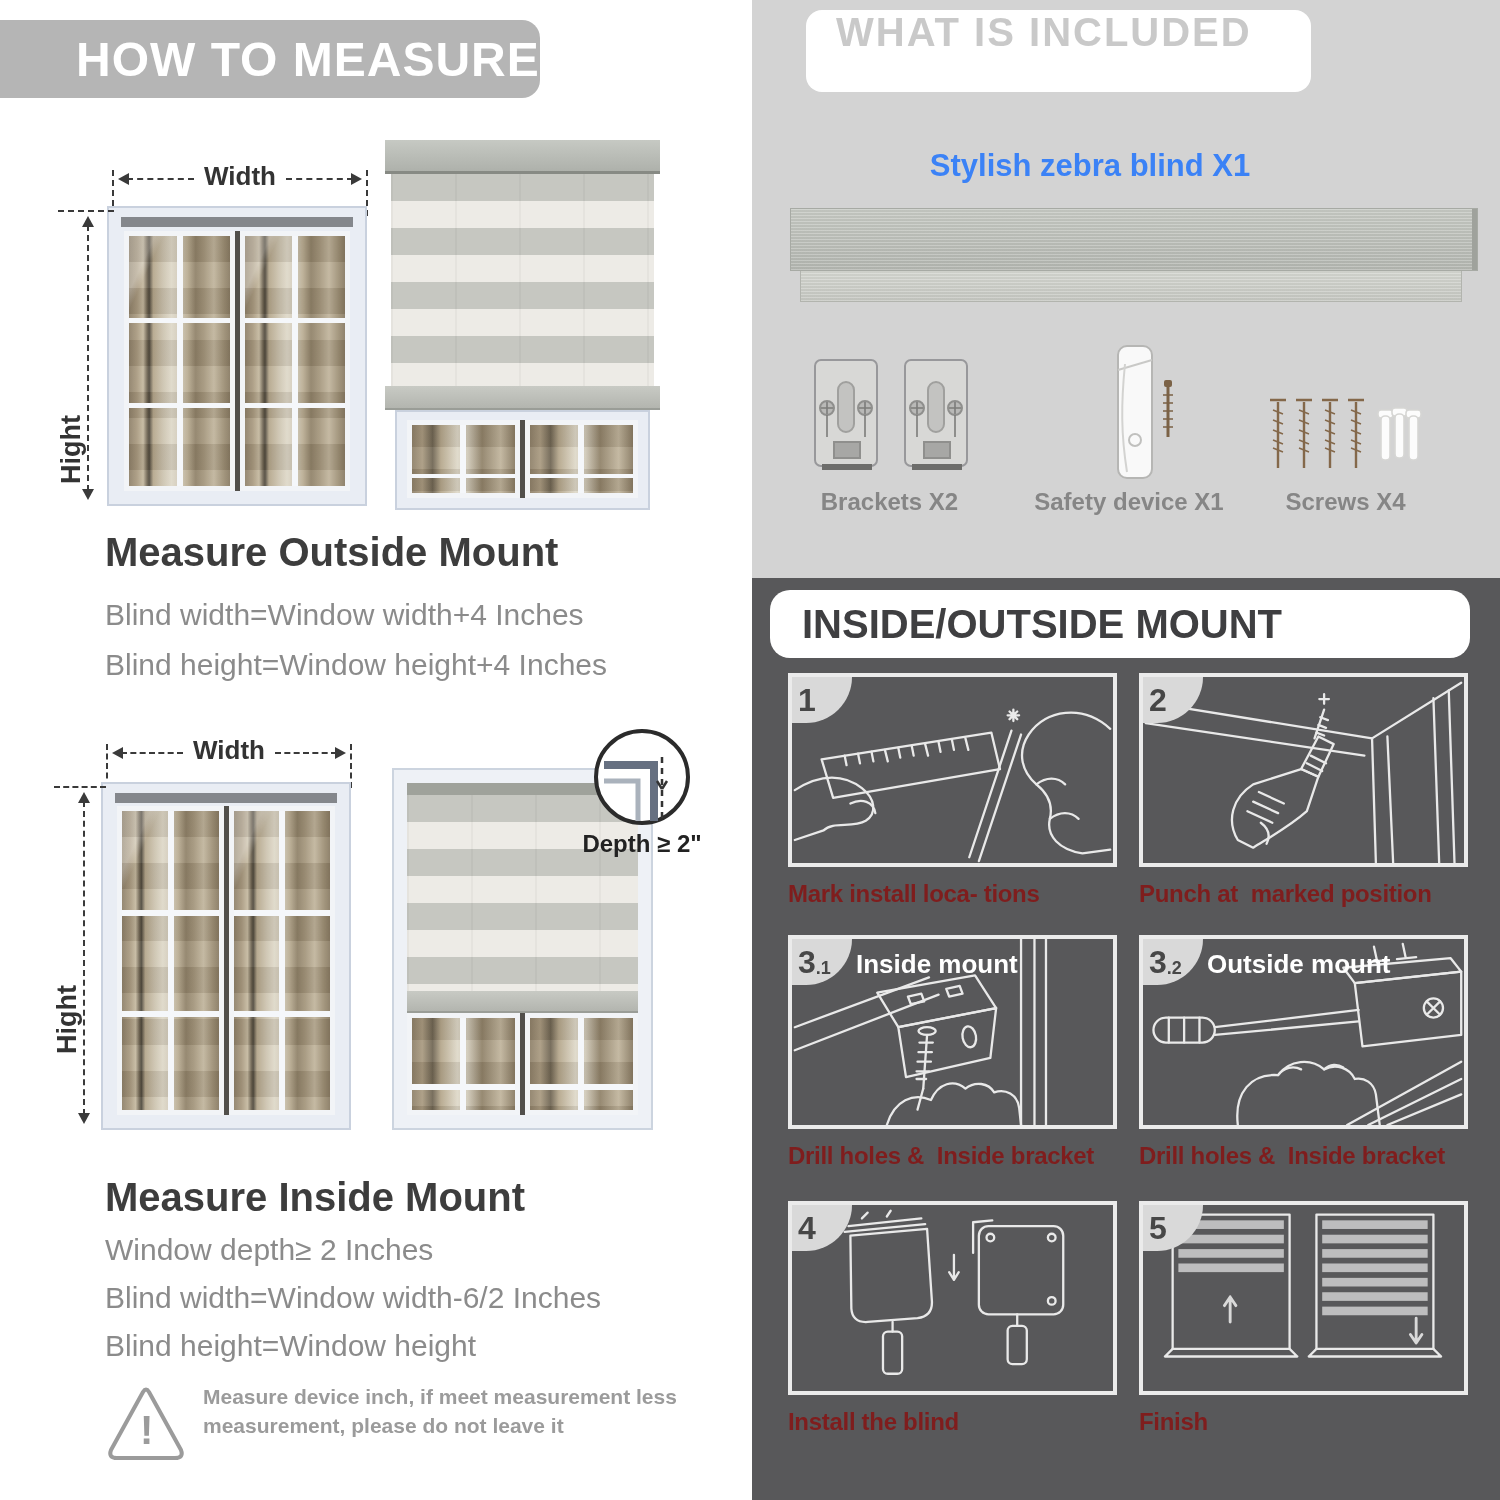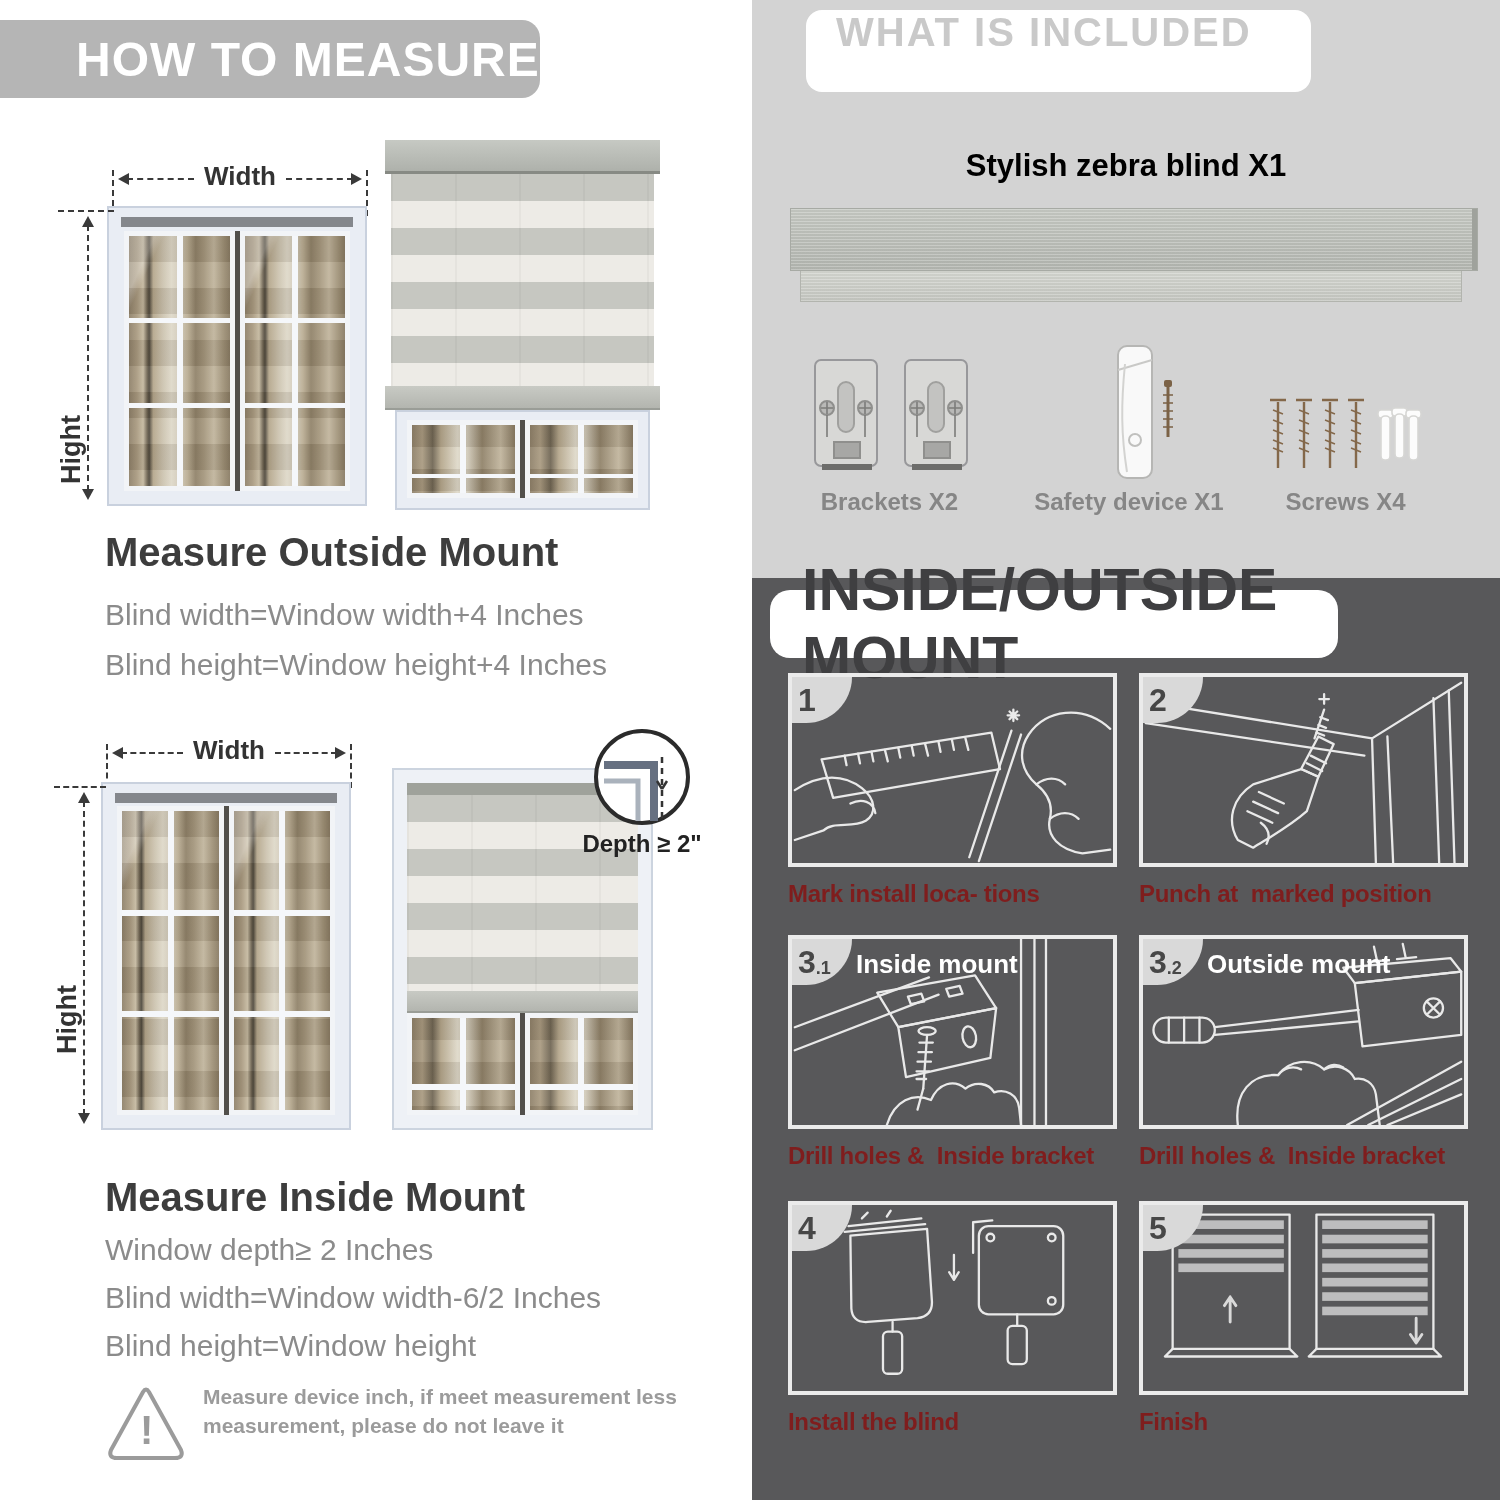--- a/index.html
+++ b/index.html
@@ -64,37 +64,37 @@
 
   .warn-text{font-size:21px;line-height:29px;font-weight:bold;color:#9b9b9b;}
   .warn-excl{color:#9b9b9b;font-size:40px;font-weight:bold;}
 
   
   .rp-top{left:752px;top:0;width:748px;height:578px;background:#d3d3d3;}
   .rp-dark{left:752px;top:578px;width:748px;height:922px;background:#58585a;}
   .box-white1{left:762px;top:10px;width:505px;height:82px;background:#ffffff;
         border-radius:16px;display:flex;align-items:flex-start;padding-left:30px;
         box-sizing:border-box;color:#c9c9c9;font-size:40px;font-weight:bold;letter-spacing:2px;margin-left:44px;}
-  .blind-title{left:752px;top:148px;width:748px;text-align:center;font-size:31px;
-        font-weight:bold;color:#000000;}
+  .blind-title{left:716px;top:148px;width:748px;text-align:center;font-size:31px;
+        font-weight:bold;color:#3b82f6;}
   .rail-main{left:790px;top:208px;width:688px;height:63px;
         background:
           linear-gradient(270deg,#9fa29c 0 5px, rgba(0,0,0,0) 5px),
           repeating-linear-gradient(0deg, rgba(255,255,255,.20) 0 1px, rgba(0,0,0,.03) 1px 3px),
           linear-gradient(180deg,#c6c9c3,#b4b7b1);
         border:1px solid #a7aaa4;box-sizing:border-box;}
   .rail-lip{left:800px;top:271px;width:662px;height:31px;
         background:
           repeating-linear-gradient(0deg, rgba(255,255,255,.22) 0 1px, rgba(0,0,0,.02) 1px 3px),
           linear-gradient(180deg,#d2d4ce,#c3c5bf);
         border:1px solid #b2b4ae;border-top:none;box-sizing:border-box;}
   .item-lbl{font-size:24px;font-weight:bold;color:#868686;text-align:center;}
-  .box-white2{left:770px;top:590px;width:568px;height:68px;background:#ffffff;
+  .box-white2{left:770px;top:590px;width:700px;height:68px;background:#ffffff;
         border-radius:20px;display:flex;align-items:center;padding-left:32px;
-        box-sizing:border-box;color:#3f3f41;font-size:59px;font-weight:bold;}
+        box-sizing:border-box;color:#3f3f41;font-size:40px;font-weight:bold;}
 
   .step{width:329px;}
   .step-art{height:194px;border:4px solid #ebebeb;box-sizing:border-box;position:relative;}
   .step-caption{margin-top:13px;color:#7f1d1d;font-weight:bold;font-size:24px;letter-spacing:-.3px;}
   .badge{position:absolute;left:0;top:0;min-width:44px;height:46px;padding:0 10px 0 6px;
         border-radius:0 0 46px 0;background:#d9d9d9;color:#474747;display:flex;
         align-items:center;font-weight:bold;font-size:32px;}
   .badge .sub{font-size:18px;margin-top:12px;}
   .tag{position:absolute;left:64px;top:10px;color:#ffffff;font-weight:bold;font-size:26px;}
   .art{position:absolute;left:0;top:0;width:100%;height:100%;}

